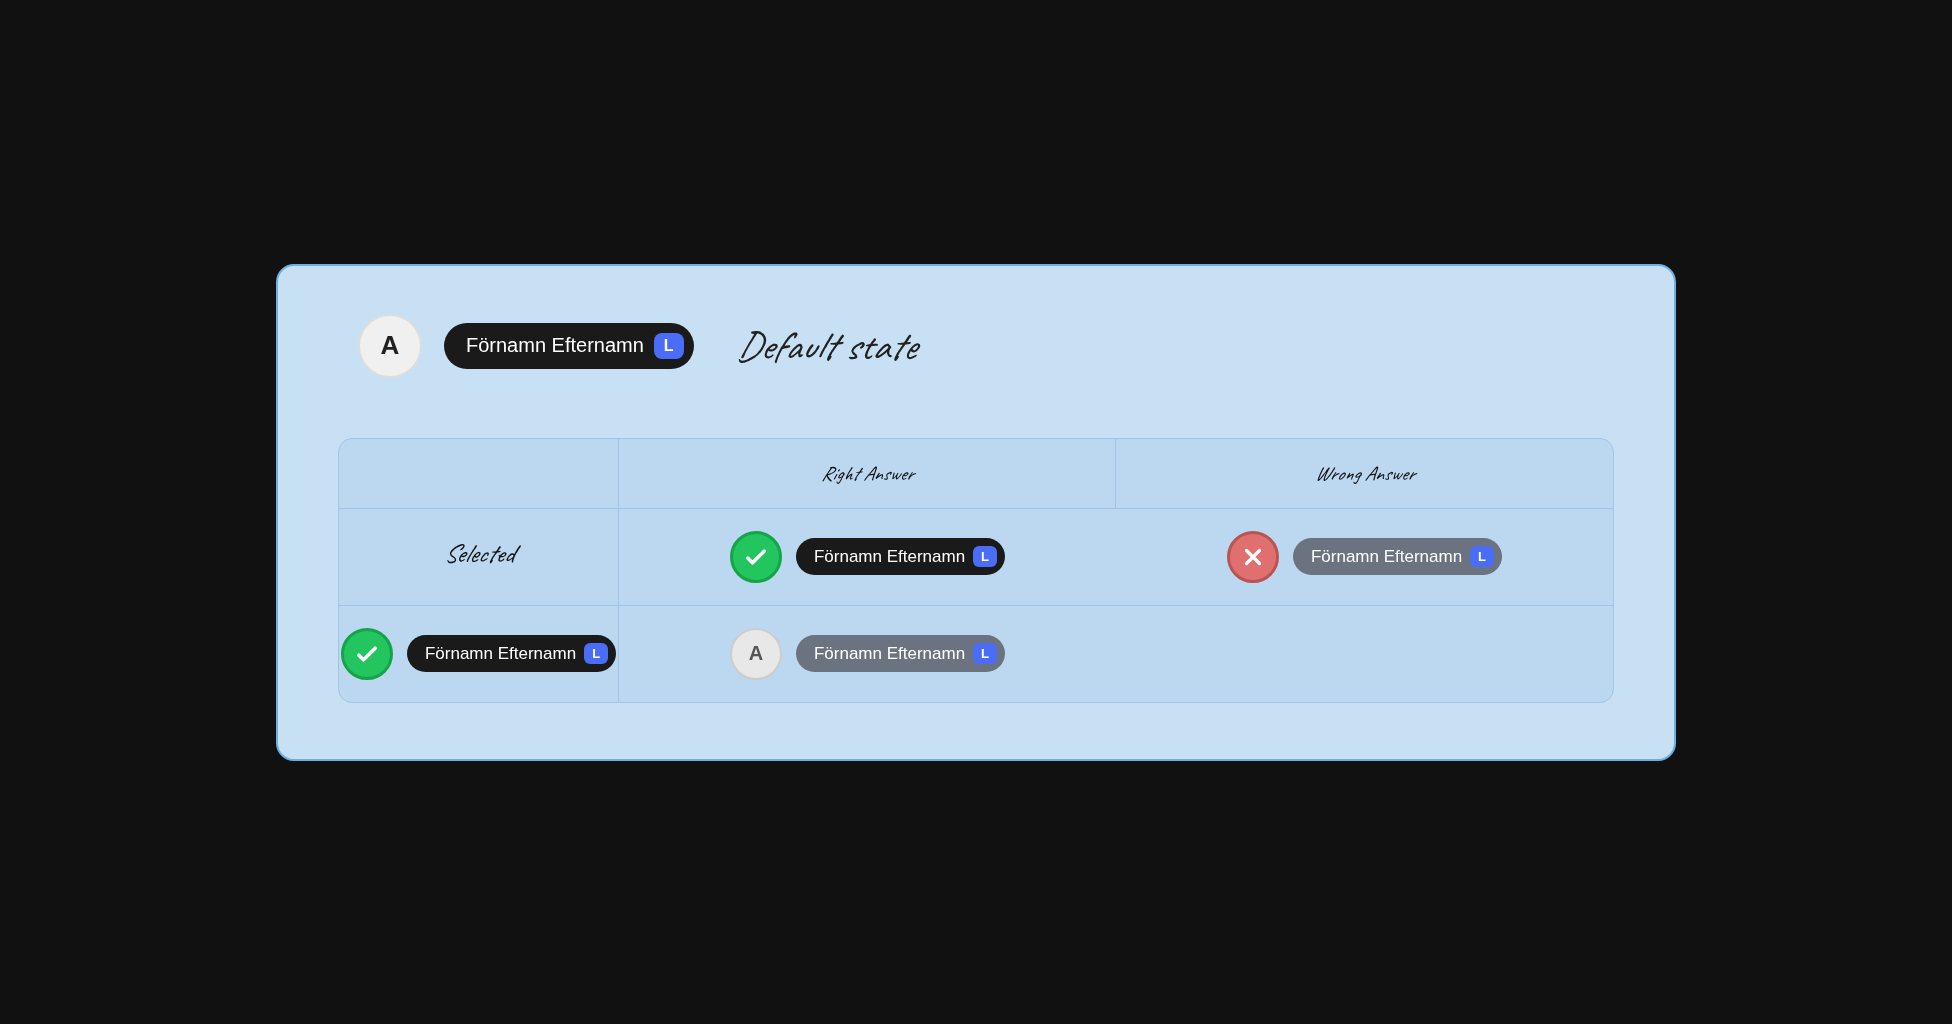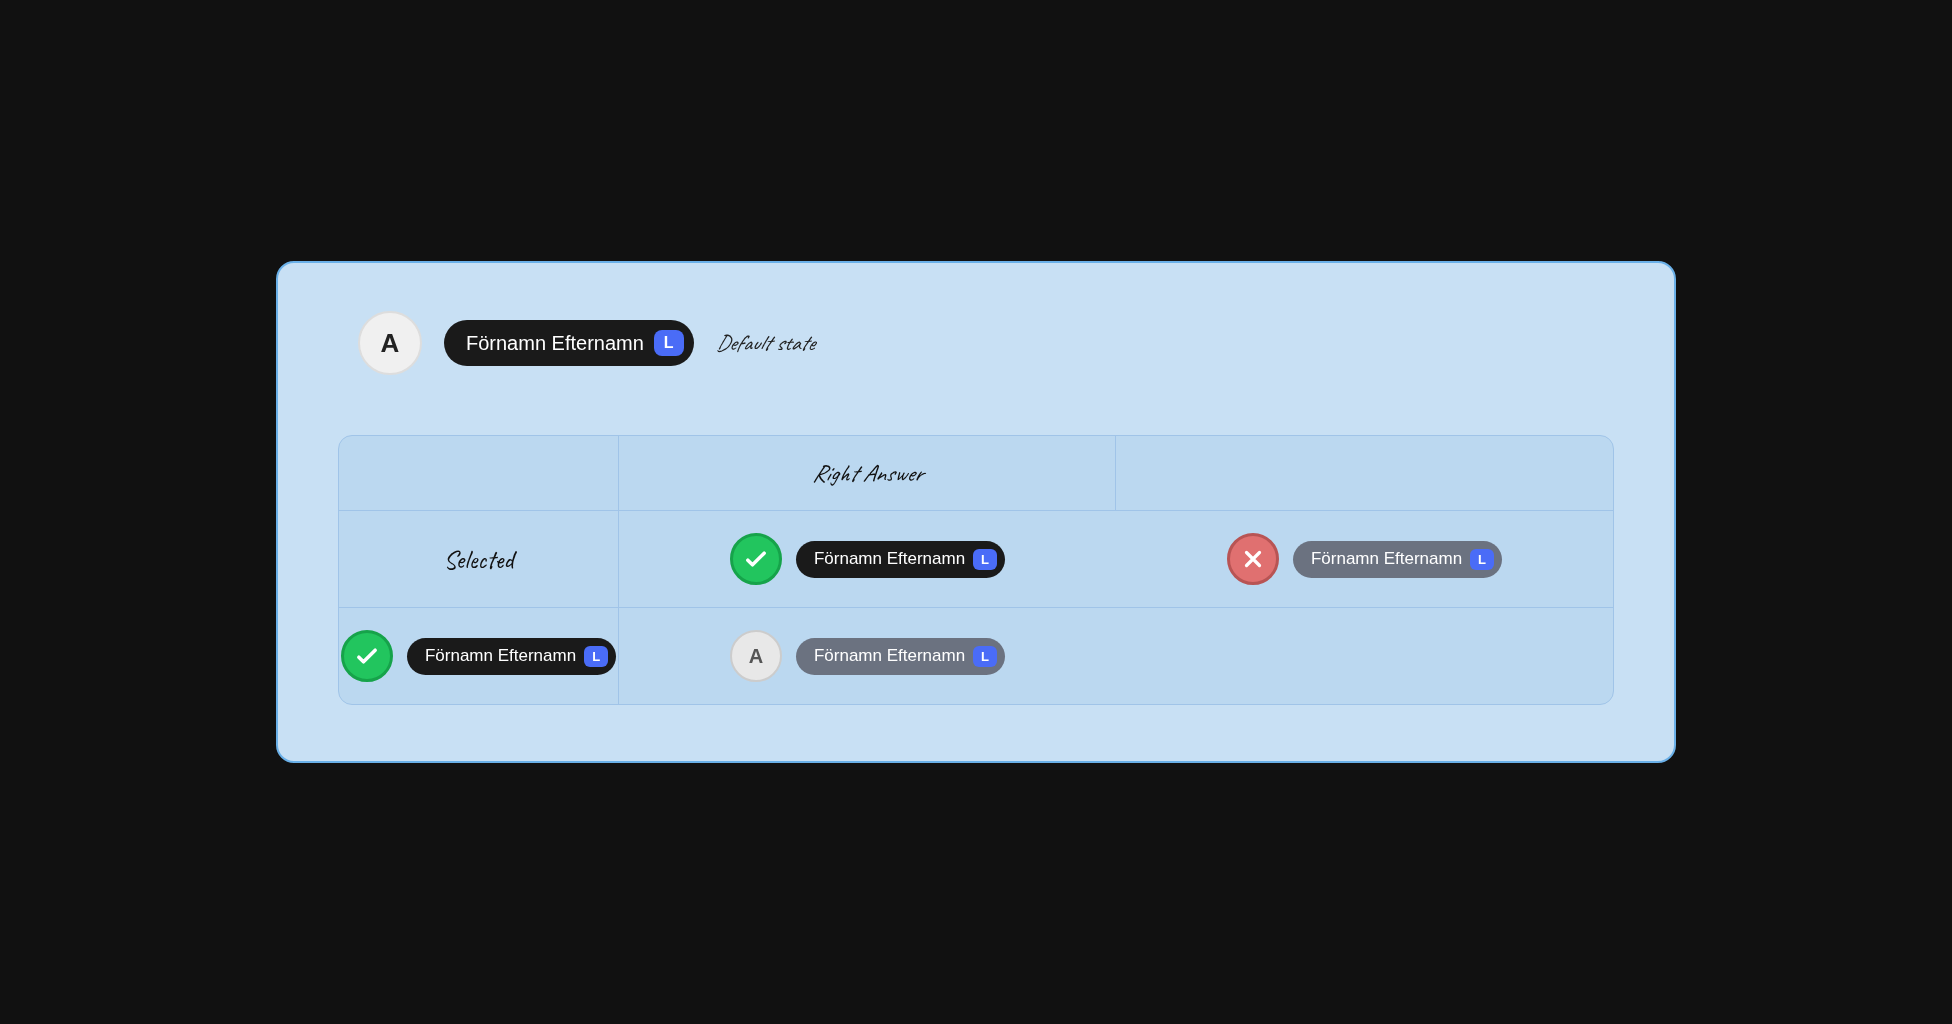--- a/index.html
+++ b/index.html
@@ -59,45 +59,46 @@
     .lang-badge {
       background: #4a6cf7;
       border-radius: 8px;
       color: #fff;
       font-size: 16px;
       font-weight: bold;
       padding: 4px 10px;
     }
 
     .default-label {
-      font-size: 22px;
+      font-size: 40px;
       color: #222;
       font-family: 'Segoe UI', cursive, sans-serif;
       font-style: italic;
+      margin-left: 20px;
       
       font-family: 'Caveat', 'Comic Sans MS', cursive;
     }
 
     
     .table-card {
       background: #bbd8f0;
       border-radius: 14px;
       overflow: hidden;
       border: 1px solid #a0c4e8;
     }
 
     .table-header-row {
       display: grid;
       grid-template-columns: 280px 1fr 1fr;
       border-bottom: 1.5px solid #a0c4e8;
     }
 
     .table-header-cell {
       padding: 22px 20px;
-      font-size: 24px;
+      font-size: 20px;
       font-family: 'Caveat', 'Comic Sans MS', cursive;
       font-style: italic;
       color: #111;
       text-align: center;
     }
 
     .table-header-cell:first-child {
       border-right: 1.5px solid #a0c4e8;
     }
     .table-header-cell:nth-child(2) {
@@ -110,23 +111,24 @@
       border-bottom: 1.5px solid #a0c4e8;
     }
     .table-data-row:last-child {
       border-bottom: none;
     }
 
     .table-row-label {
       padding: 28px 20px;
       font-size: 26px;
       font-family: 'Caveat', 'Comic Sans MS', cursive;
+      font-style: italic;
       color: #111;
       display: flex;
-      align-items: center;
+      align-items: flex-start;
       justify-content: center;
       border-right: 1.5px solid #a0c4e8;
     }
 
     .table-cell {
       padding: 22px 28px;
       display: flex;
       align-items: center;
       justify-content: center;
       gap: 14px;
@@ -225,20 +227,21 @@
       <span class="lang-badge">L</span>
     </div>
     <span class="default-label">Default state</span>
   </div>
 
   <div class="table-card">
 
     <div class="table-header-row">
       <div class="table-header-cell"></div>
       <div class="table-header-cell">Right Answer</div>
+      <div class="table-header-cell">Wrong Answer</div>
     </div>
 
     <div class="table-data-row">
       <div class="table-row-label">
         <span>Selected</span>
       </div>
       <div class="table-cell">
         <div class="check-icon">
           <svg viewBox="0 0 24 24" fill="none">
             <path d="M5 13l4 4L19 7" stroke="#fff" stroke-width="3" stroke-linecap="round" stroke-linejoin="round"></path>

